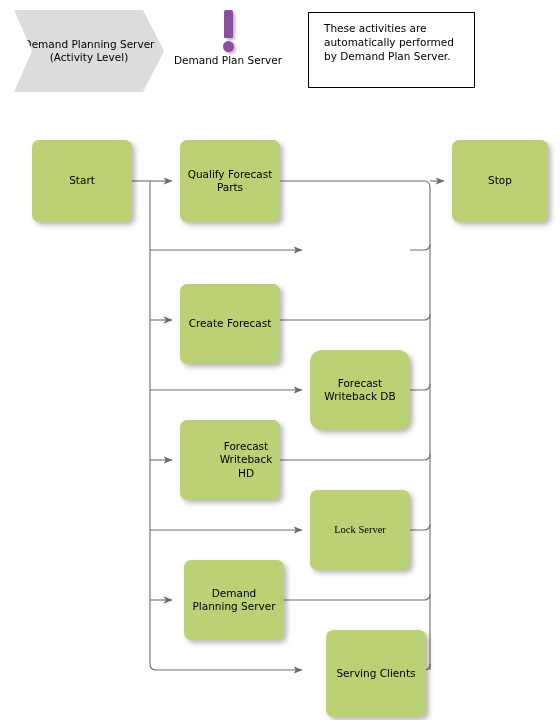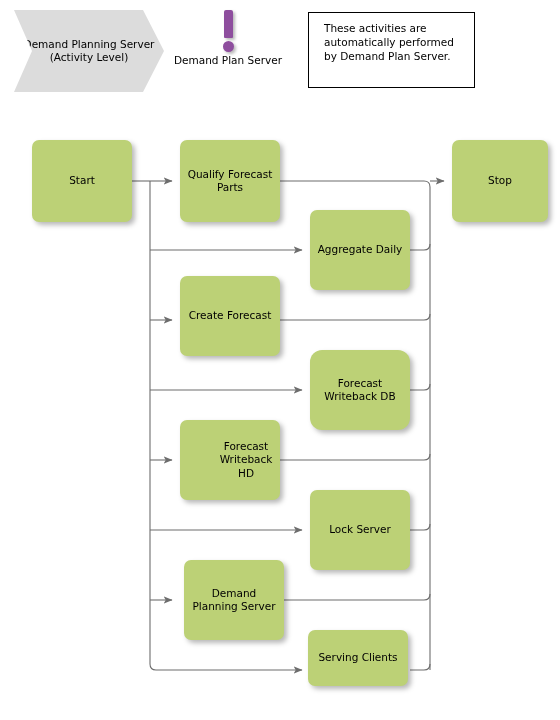--- a/index.html
+++ b/index.html
@@ -129,41 +129,38 @@
   </div>
 
   <div class="node" style="left:452px;top:140px;width:96px;height:82px;">
     <span>Stop</span>
   </div>
 
   <div class="node" style="left:180px;top:140px;width:100px;height:82px;">
     <span>Qualify Forecast Parts</span>
   </div>
 
-  <div class="node" style="left:310px;top:210px;width:100px;height:80px;">
-    <span>Aggregate Daily</span>
-  </div>
 
-  <div class="node" style="left:180px;top:276px;width:100px;height:80px;">
+  <div class="node" style="left:180px;top:284px;width:100px;height:80px;">
     <span>Create Forecast</span>
   </div>
 
   <div class="node" style="left:310px;top:350px;width:100px;height:80px;border-radius:12px;">
     <span>Forecast Writeback DB</span>
   </div>
 
   <div class="node" style="left:180px;top:420px;width:100px;height:80px;padding-left:32px;">
     <span>Forecast Writeback HD</span>
   </div>
 
-  <div class="node" style="left:310px;top:490px;width:100px;height:80px;">
+  <div class="node" style="left:310px;top:490px;width:100px;height:80px;font-family:Liberation Serif, serif;">
     <span>Lock Server</span>
   </div>
 
   <div class="node" style="left:184px;top:560px;width:100px;height:80px;align-items:center;">
     <span>Demand Planning Server</span>
   </div>
 
-  <div class="node" style="left:308px;top:630px;width:100px;height:56px;">
+  <div class="node" style="left:326px;top:630px;width:100px;height:87px;">
     <span>Serving Clients</span>
   </div>
 
 </div>
 
 </body></html>

